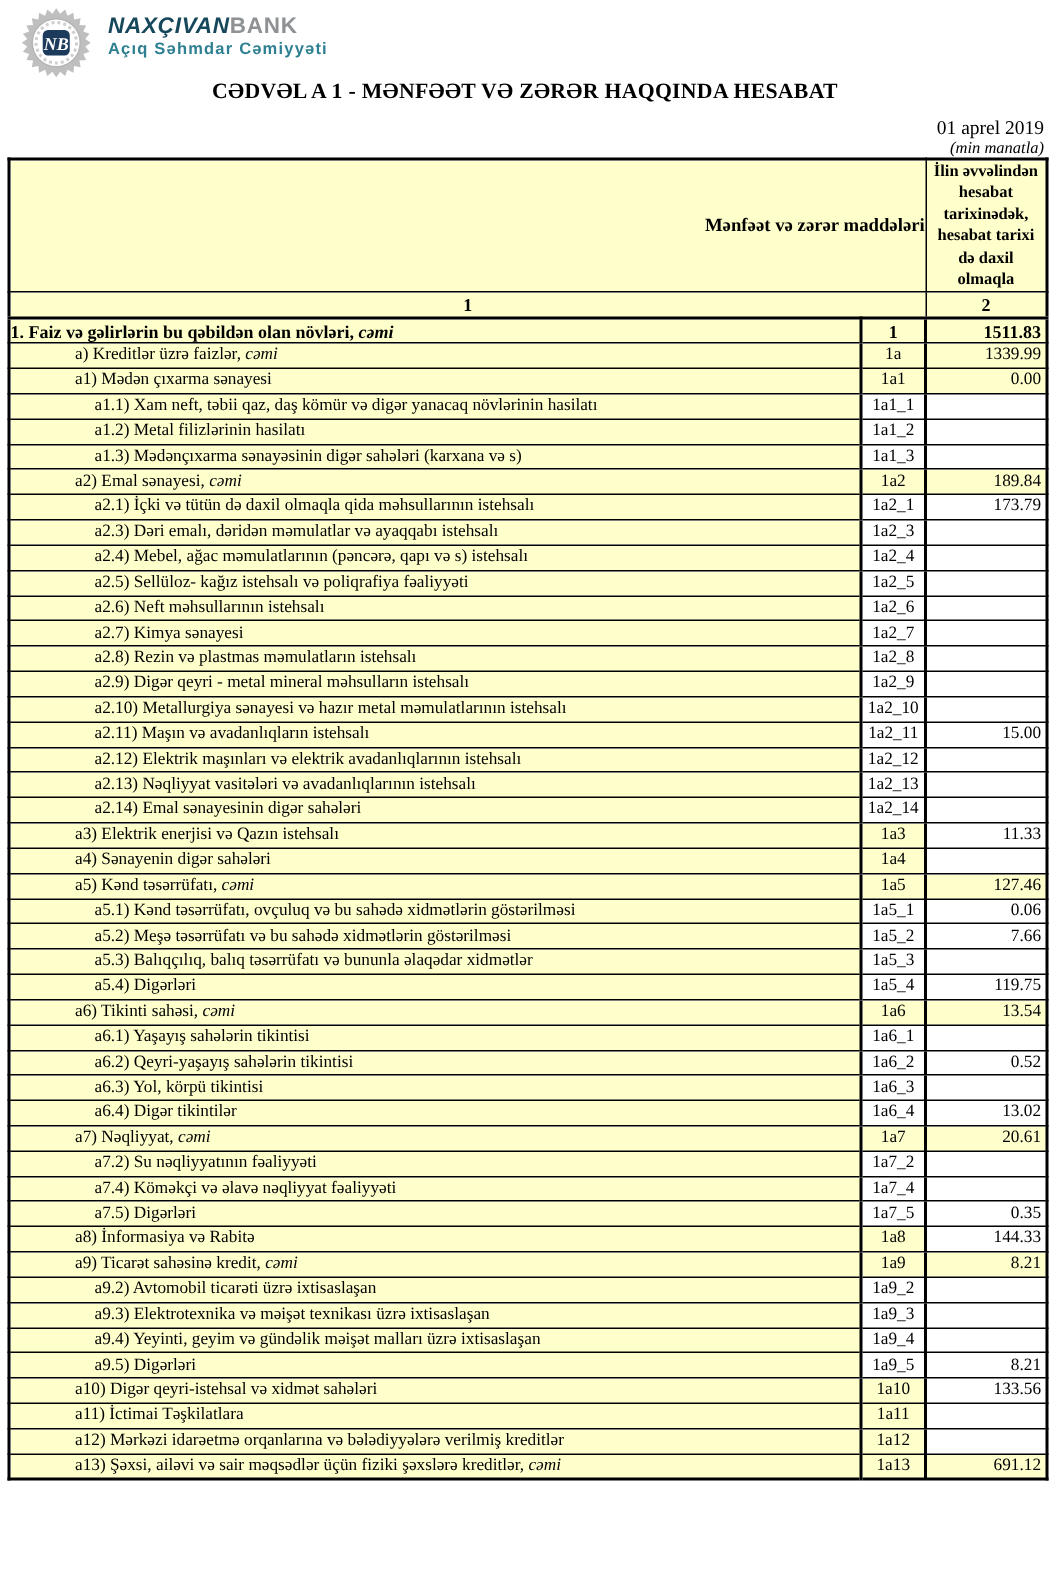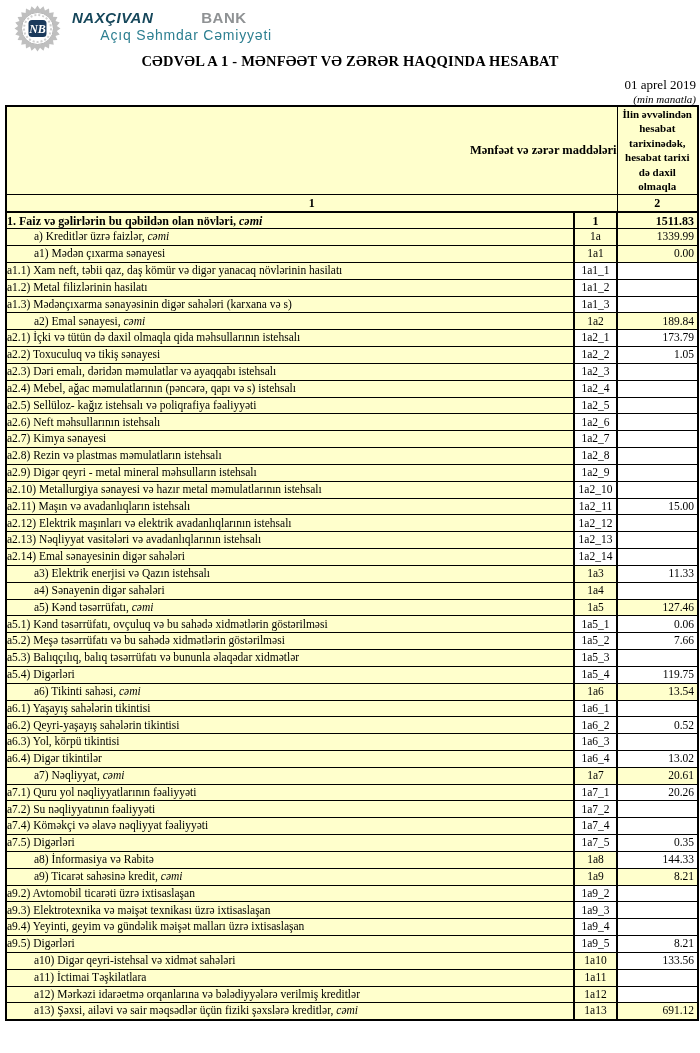--- a/index.html
+++ b/index.html
@@ -7,22 +7,22 @@
     width:700px; height:1053px; position:relative;
     background:#ffffff; font-family:"Liberation Serif", serif; color:#000;
     overflow:hidden;
   }
   
   .brand { position:absolute; left:14px; top:3px; height:55px; }
   .seal { position:absolute; left:0; top:2px; }
   .brand-text { position:absolute; left:58px; top:6px; width:200px; font-family:"Liberation Sans", sans-serif; }
   .brand-name { font-weight:bold; font-size:15px; letter-spacing:0.5px; white-space:nowrap; }
   .brand-name .primary { color:#16475b;font-style:italic; }
-  .brand-name .secondary { color:#8f9294;margin-left:48px; }
-  .brand-sub { font-weight:normal; font-size:14px; letter-spacing:0.8px; text-align:right; color:#2d7f91; margin-top:1px; }
+  .brand-name .secondary { color:#8f9294; }
+  .brand-sub { font-weight:bold; font-size:11px; letter-spacing:0.8px; text-align:left; color:#2d7f91; margin-top:1px; }
   
   .doc-title { position:absolute; left:0; top:53px; width:100%; text-align:center;
                font-weight:bold; font-size:14.5px; letter-spacing:0.2px; }
   .doc-date { position:absolute; right:4px; top:77px; font-size:13px; }
   .doc-unit { position:absolute; right:4px; top:93px; font-size:11px; font-style:italic; }
   
   table.report { position:absolute; left:5px; top:105px; width:692px;
                  border-collapse:collapse; table-layout:fixed;
                  border:2px solid #000; }
   td { border:1px solid #000; background:#ffffcc; padding:0;
@@ -32,22 +32,22 @@
   
   tr.hdr-row { height:88px; }
   td.hdr-items { text-align:right; font-weight:bold; font-size:12.5px;padding-left:20px; }
   td.hdr-value { text-align:center; font-weight:bold; font-size:11px;
                  white-space:pre-line; line-height:14.4px; vertical-align:middle; }
   tr.num-row { height:18px; }
   tr.num-row td { text-align:center; font-weight:bold; font-size:12px; border-bottom:2px solid #000; }
   
   tbody tr { height:16.84px; }
   td.item-cell.lvl0 { padding-left:0; }
-  td.item-cell.lvl1 { padding-left:27px; }
-  td.item-cell.lvl2 { }
+  td.item-cell.lvl1 { padding-left:43px; }
+  td.item-cell.lvl2 { padding-left:56px; }
   td.code-cell { text-align:center; }
   td.value-cell { text-align:right; padding-right:3px; }
   tr.emph td { font-weight:bold; font-size:12px; }
   td.bg-white { background:#ffffff; }
 </style>
 </head>
 <body>
 
 <div class="brand">
   <svg class="seal" width="47" height="47" viewBox="0 0 47 47">
@@ -127,25 +127,20 @@
         <td class="item-cell lvl1">a2) Emal sənayesi, <i>cəmi</i></td>
         <td class="code-cell">1a2</td>
         <td class="value-cell">189.84</td>
       </tr>
       <tr>
         <td class="item-cell lvl2">a2.1) İçki və tütün də daxil olmaqla qida məhsullarının istehsalı</td>
         <td class="code-cell bg-white">1a2_1</td>
         <td class="value-cell bg-white">173.79</td>
       </tr>
       <tr>
-        <td class="item-cell lvl2">a2.2) Toxuculuq və tikiş sənayesi</td>
-        <td class="code-cell bg-white">1a2_2</td>
-        <td class="value-cell bg-white">1.05</td>
-      </tr>
-      <tr>
         <td class="item-cell lvl2">a2.3) Dəri emalı, dəridən məmulatlar və ayaqqabı istehsalı</td>
         <td class="code-cell bg-white">1a2_3</td>
         <td class="value-cell bg-white"></td>
       </tr>
       <tr>
         <td class="item-cell lvl2">a2.4) Mebel, ağac məmulatlarının (pəncərə, qapı və s) istehsalı</td>
         <td class="code-cell bg-white">1a2_4</td>
         <td class="value-cell bg-white"></td>
       </tr>
       <tr>
@@ -255,25 +250,20 @@
       </tr>
       <tr>
         <td class="item-cell lvl2">a6.4) Digər tikintilər</td>
         <td class="code-cell bg-white">1a6_4</td>
         <td class="value-cell bg-white">13.02</td>
       </tr>
       <tr>
         <td class="item-cell lvl1">a7) Nəqliyyat, <i>cəmi</i></td>
         <td class="code-cell">1a7</td>
         <td class="value-cell">20.61</td>
-      </tr>
-      <tr>
-        <td class="item-cell lvl2">a7.1) Quru yol nəqliyyatlarının fəaliyyəti</td>
-        <td class="code-cell bg-white">1a7_1</td>
-        <td class="value-cell bg-white">20.26</td>
       </tr>
       <tr>
         <td class="item-cell lvl2">a7.2) Su nəqliyyatının fəaliyyəti</td>
         <td class="code-cell bg-white">1a7_2</td>
         <td class="value-cell bg-white"></td>
       </tr>
       <tr>
         <td class="item-cell lvl2">a7.4) Köməkçi və əlavə nəqliyyat fəaliyyəti</td>
         <td class="code-cell bg-white">1a7_4</td>
         <td class="value-cell bg-white"></td>

